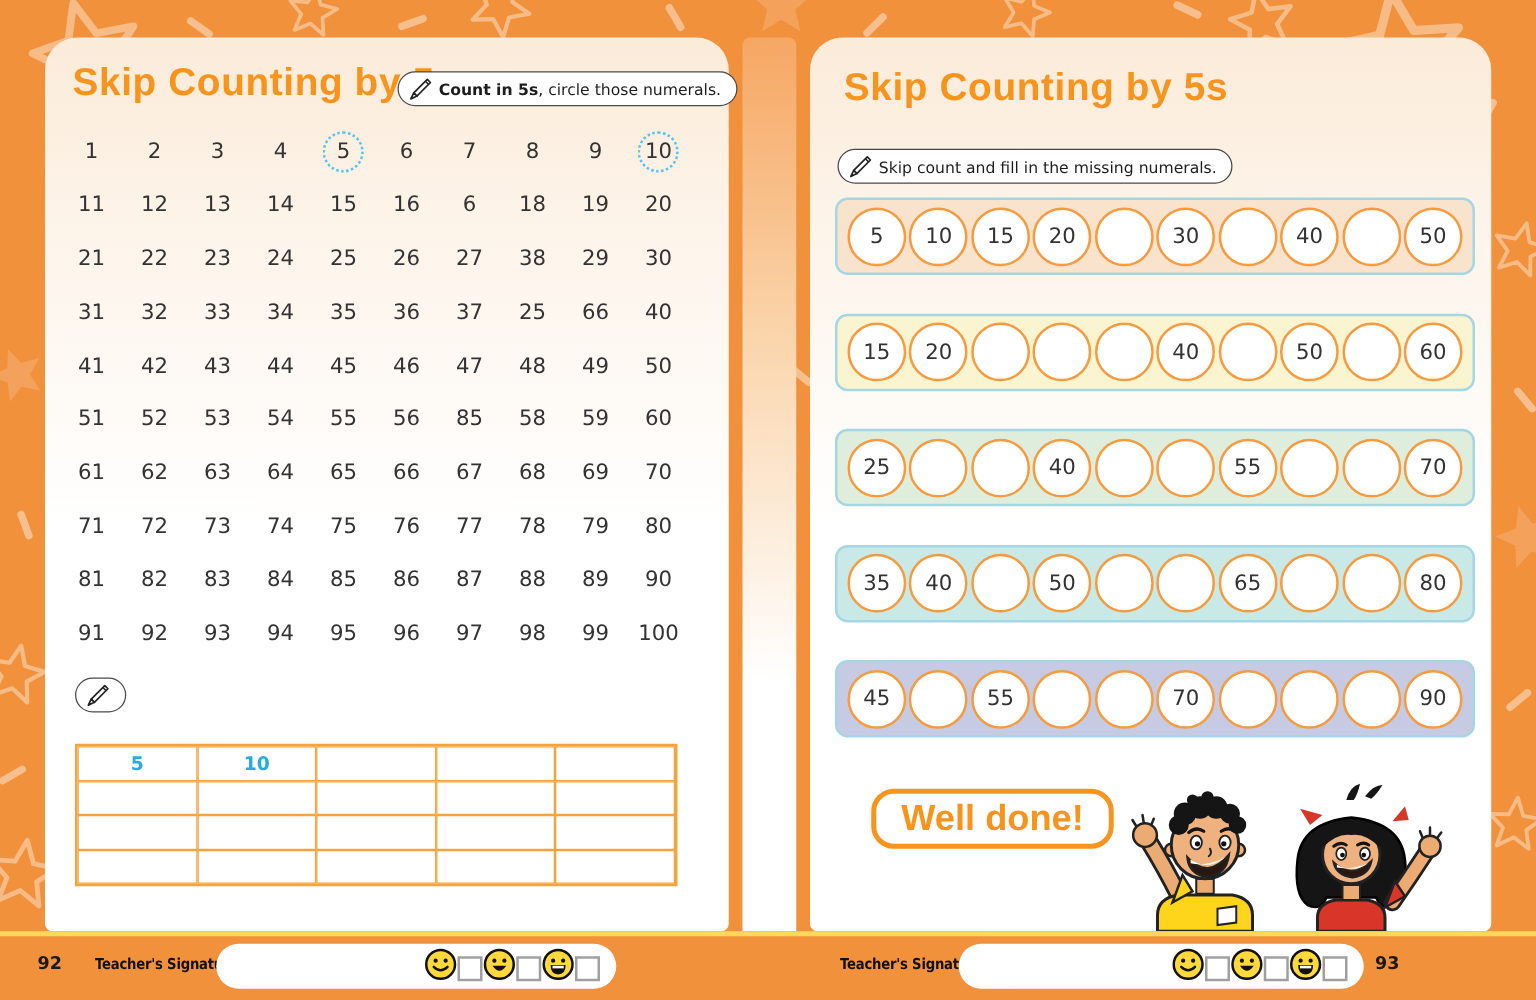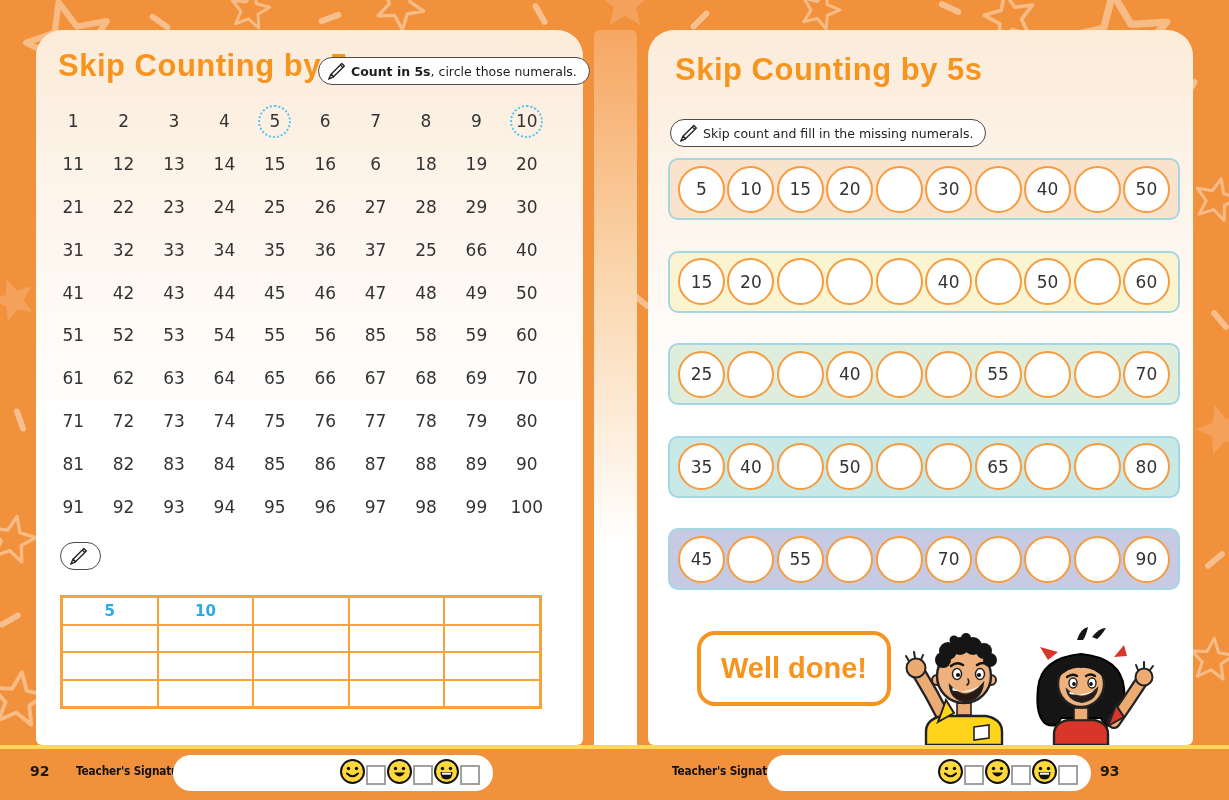--- a/index.html
+++ b/index.html
@@ -54,21 +54,21 @@
   .strip{
     position:absolute;left:20px;width:512px;height:62px;border:2px solid #A5D6E3;border-radius:10px;
     display:flex;align-items:center;justify-content:space-between;padding:0 8px;box-sizing:border-box;
   }
   .circle{
     width:47px;height:47px;border-radius:50%;background:#fff;border:2px solid #F59B40;
     display:flex;align-items:center;justify-content:center;font-size:17px;color:#333;box-sizing:border-box;
     flex:0 0 auto;
   }
   .welldone{
-    position:absolute;left:49px;top:601px;width:194px;height:75px;background:#fff;
+    position:absolute;left:49px;top:601px;width:194px;height:48px;background:#fff;
     border:4px solid #F7941E;border-radius:18px;box-sizing:border-box;
     display:flex;align-items:center;justify-content:center;
     font-family:"Liberation Sans", sans-serif;font-weight:800;font-size:29px;color:#F7941E;
   }
   .kids{position:absolute;left:248px;top:590px;width:264px;height:125px;}
   .footer{
     position:absolute;left:0;top:745px;width:1229px;height:55px;z-index:3;
     background:#F2913C;border-top:4px solid #FFD85A;box-sizing:border-box;
   }
   .pagenum{position:absolute;top:14px;font-size:14px;font-weight:700;color:#1a1a1a;}
@@ -216,21 +216,21 @@
       <div class="gcell">
         <span>25</span>
       </div>
       <div class="gcell">
         <span>26</span>
       </div>
       <div class="gcell">
         <span>27</span>
       </div>
       <div class="gcell">
-        <span>28</span>
+        <span>38</span>
       </div>
       <div class="gcell">
         <span>29</span>
       </div>
       <div class="gcell">
         <span>30</span>
       </div>
       <div class="gcell">
         <span>31</span>
       </div>

